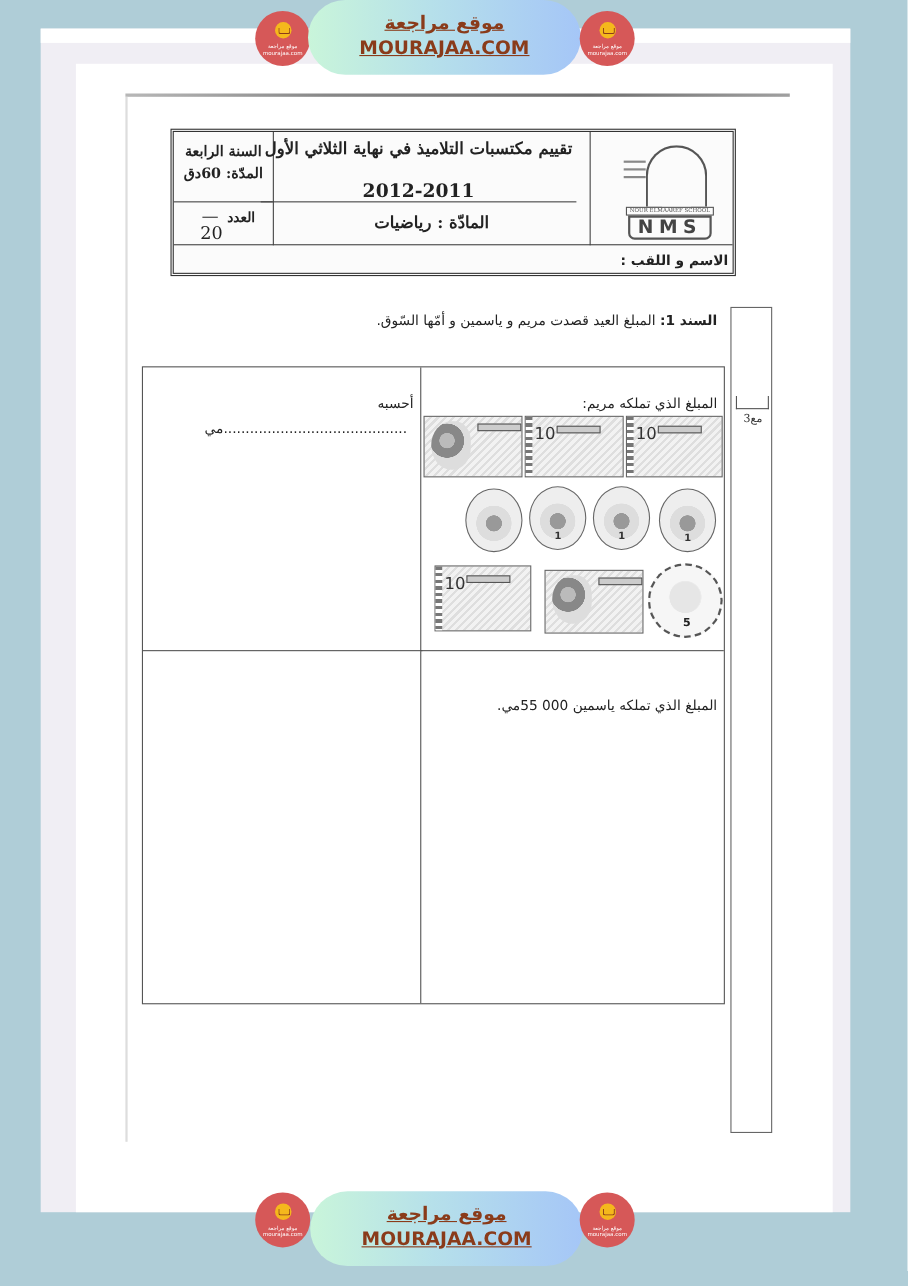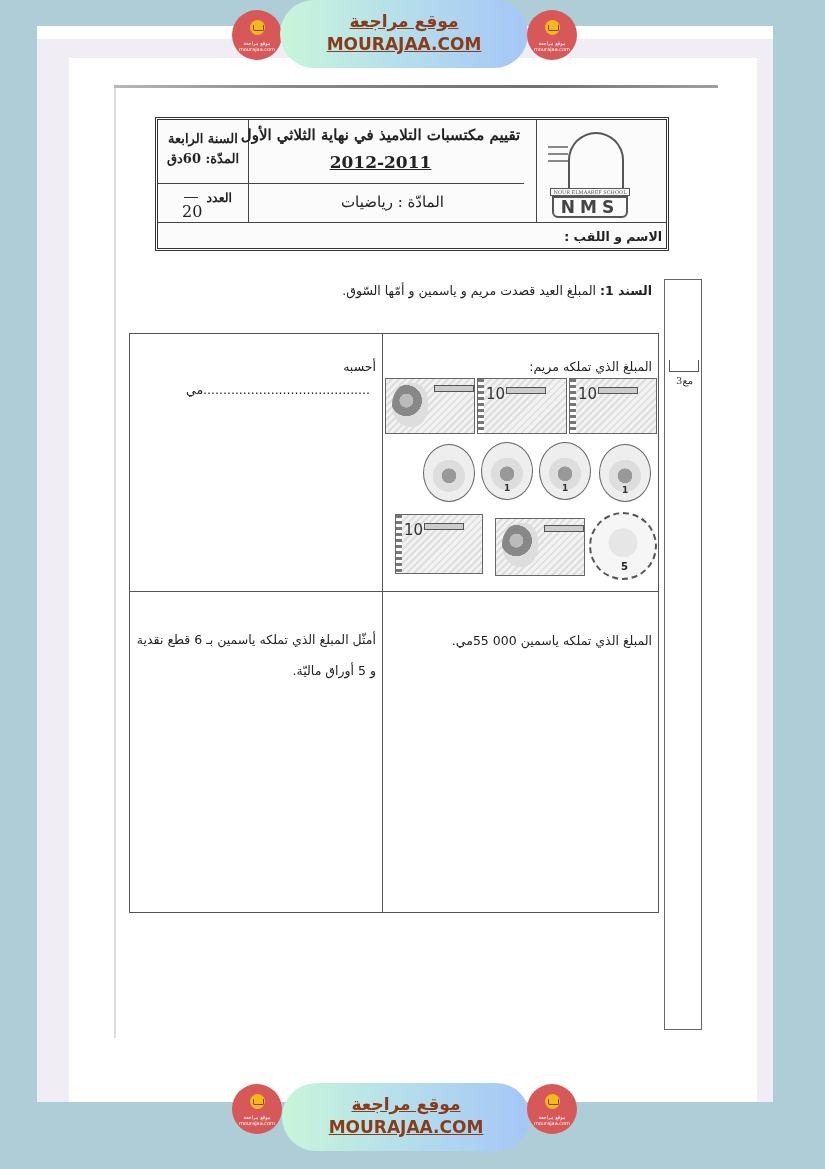--- a/index.html
+++ b/index.html
@@ -37,29 +37,29 @@
   .hdr .row1 { position: absolute; right: 0; top: 0; width: 100%; height: 103px; border-bottom: 1.5px solid #444; }
   .hdr .logo-cell { position: absolute; right: 0; top: 0; width: 130px; height: 103px; border-left: 1.5px solid #444; }
   .hdr .title-cell { position: absolute; right: 130px; top: 0; width: 288px; height: 103px; border-left: 1.5px solid #444; }
   .hdr .title-cell .t1 { position: absolute; right: 12px; top: 0; width: 100%; height: 64px; border-bottom: 1.5px solid #444; text-align: center; }
   .hdr .title-cell .t2 { position: absolute; right: 0; top: 64px; width: 100%; height: 39px; text-align: center; }
   .hdr .info-cell { position: absolute; left: 0; top: 0; width: 90px; height: 103px; }
   .hdr .info-cell .i1 { position: absolute; left: 0; top: 0; width: 100%; height: 64px; border-bottom: 1.5px solid #444; text-align: center; padding-top: 9px; }
   .hdr .info-cell .i2 { position: absolute; left: 0; top: 64px; width: 100%; height: 39px; }
   .hdr .name-row { position: absolute; right: 0; top: 103px; width: 100%; height: 28px; padding-right: 4px; }
   .ttl { font-size: 15px; font-weight: bold; margin-top: 6px; display: block; }
-  .year { font-size: 17px; font-weight: bold; margin-top: 8px; display: block; direction: ltr; text-decoration: underline; }
-  .subj { font-size: 15px; font-weight: normal; display: block; margin-top: 9px; }
+  .year { font-size: 17px; font-weight: bold; margin-top: 20px; display: block; direction: ltr; }
+  .subj { font-size: 15px; font-weight: bold; display: block; margin-top: 9px; }
   .small { font-size: 13px; display: block; line-height: 20px; font-weight: bold; }
   .name-lbl { font-family: "DejaVu Sans", sans-serif; font-size: 12.5px; font-weight: bold; line-height: 28px; }
   .score-lbl { position: absolute; right: 16px; top: 6px; font-size: 12.5px; font-weight: bold; text-align: right; }
   .score-line { position: absolute; left: 26px; top: 13px; width: 14px; border-top: 1.5px solid #333; }
   .score-den { position: absolute; left: 24px; top: 18px; font-size: 16px; direction: ltr; }
 
-  .nms-logo { position: absolute; left: 13px; top: 8px; width: 80px; height: 92px; }
+  .nms-logo { position: absolute; left: 32px; top: 8px; width: 80px; height: 92px; }
   .nms-arch { position: absolute; left: 18px; top: 4px; width: 56px; height: 56px; border: 2px solid #555; border-bottom: none; border-radius: 28px 28px 0 0; }
   .nms-lines { position: absolute; left: -2px; top: 18px; width: 20px; }
   .nms-lines i { display: block; height: 2px; background: #888; margin-bottom: 5px; }
   .nms-bar { position: absolute; left: 0; top: 60px; width: 80px; height: 8px; border: 1px solid #555; font-size: 5px; text-align: center; line-height: 6px; direction: ltr; color: #555; }
   .nms-box { position: absolute; left: 2px; top: 68px; width: 76px; height: 22px; border: 2px solid #555; border-radius: 0 0 6px 6px; font-family: "DejaVu Sans", sans-serif; font-size: 17px; font-weight: bold; letter-spacing: 5px; text-align: center; line-height: 18px; color: #444; direction: ltr; }
 
   
   .sanad {
     position: absolute; left: 320px; top: 283px; width: 332px; direction: rtl;
     font-family: "DejaVu Sans", sans-serif; font-size: 12.5px; color: #222;
@@ -213,26 +213,20 @@
   <div class="cell c-tr">
     <span class="cell-text" style="top:24px;">المبلغ الذي تملكه مريم:</span>
   </div>
   <div class="cell c-tl">
     <span class="cell-text" style="top:24px;right:8px;">أحسبه</span>
     <span class="dots">..........................................مي</span>
   </div>
   <div class="cell c-br">
     <span class="br-text">المبلغ الذي تملكه ياسمين 000 55مي.</span>
   </div>
-  <div class="cell c-bl">
-    <div class="bl-text">
-      <span>أمثّل المبلغ الذي تملكه ياسمين بـ 6 قطع نقدية</span><br>
-      <span>و 5 أوراق ماليّة.</span>
-    </div>
-  </div>
 </div>
 
 <div class="money">
 
   <div class="note" style="left:2px;top:2px;width:90px;">
     <span class="face"></span>
     <span class="face-bar"></span>
   </div>
   <div class="note" style="left:94px;top:2px;width:90px;">
     <span class="stripe"></span>

